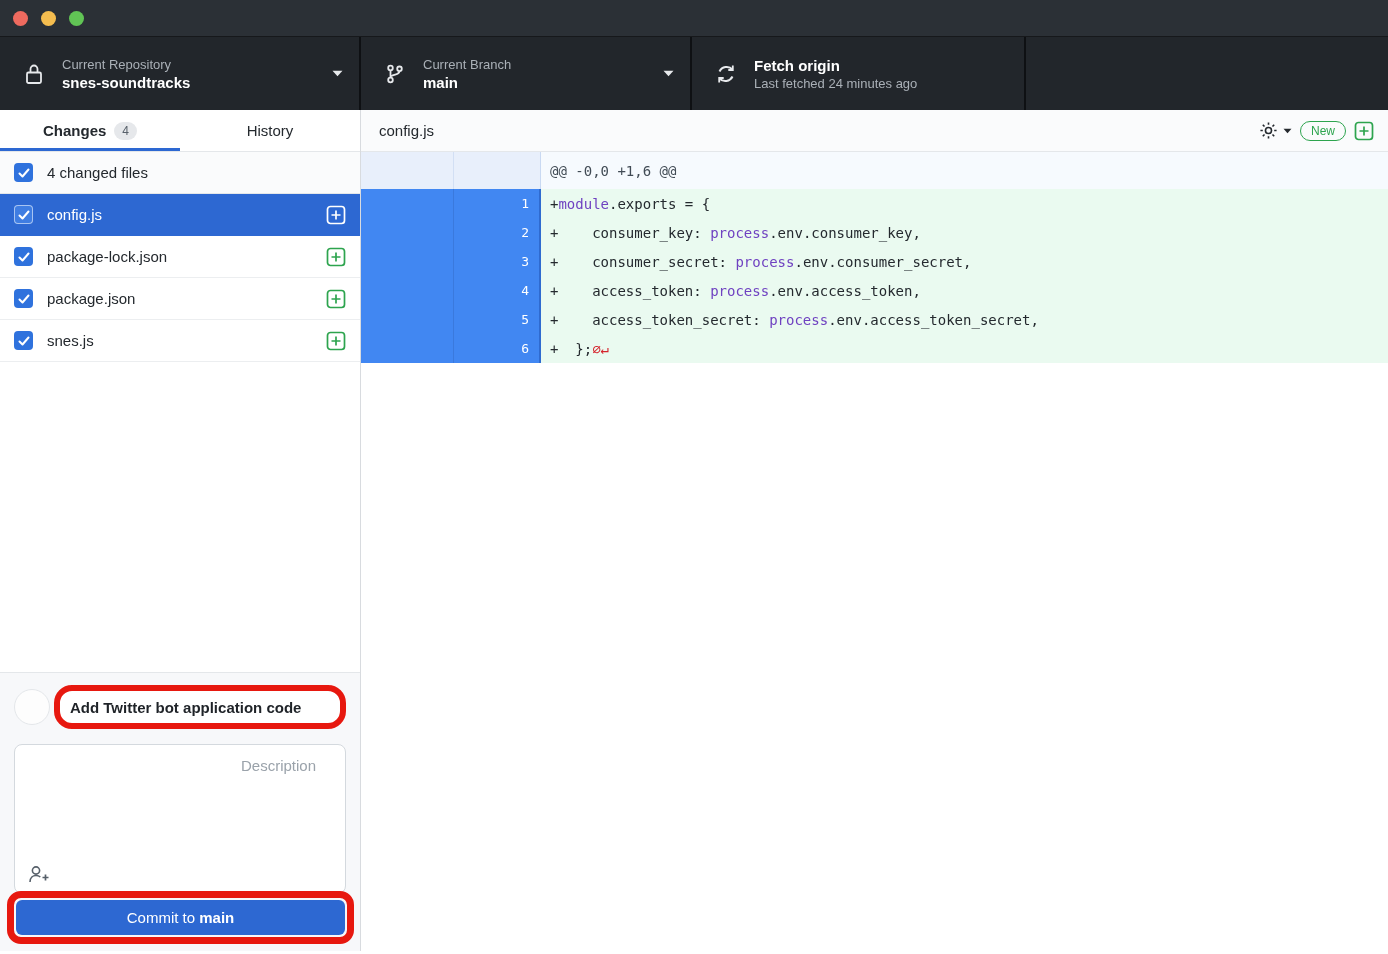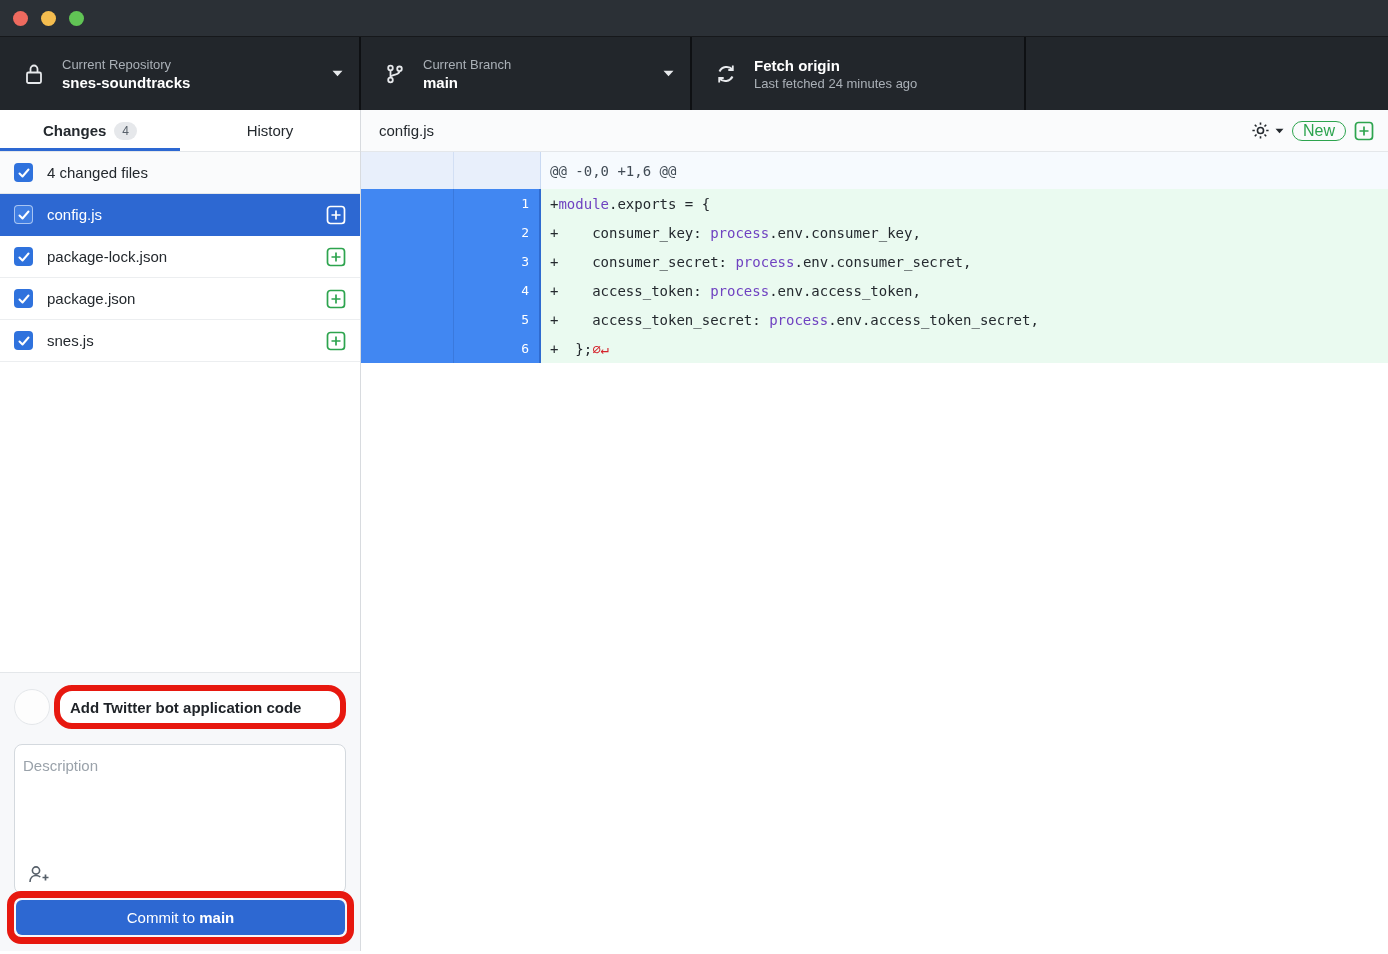--- a/index.html
+++ b/index.html
@@ -53,33 +53,33 @@
   .file-row.selected .status-icon { color:#fff; }
   .list-spacer { flex:1; background:#fff; }
 
   
   .commit-panel { flex:0 0 auto; background:#f7f8fa; border-top:1px solid #e4e7ea; padding:12px 14px 14px; position:relative; height:279px; }
   .summary-row { display:flex; align-items:center;font-weight:bold; }
   .avatar { width:36px; height:36px; border-radius:50%; background:#fdfdfd; border:1px solid #e4e7ea; flex:0 0 auto; }
   .summary-wrap { flex:1; margin-left:4px; position:relative; }
   .summary-field { border:6px solid #e7180f; border-radius:18px; background:#fff; height:44px; display:flex; align-items:center; padding:0 10px; }
   .summary-text { font-size:15px; color:#1f2328; white-space:nowrap; }
-  .desc-box { margin-top:15px; height:150px; background:#fff; border:1px solid #d4d9de; border-radius:8px; padding:12px 8px; position:relative; }
+  .desc-box { margin-top:15px; height:150px; background:#fff; border:1px solid #d4d9de; border-radius:8px; padding:12px 29px; position:relative;text-align:right; }
   .desc-placeholder { font-size:15px; color:#9aa2aa; }
   .coauthor-icon { position:absolute; left:13px; bottom:10px; color:#57606a; }
   .commit-btn-wrap { position:absolute; left:7px; right:6px; bottom:7px; border:7px solid #e7180f; border-radius:14px; padding:2px; background:transparent; }
   .commit-btn { width:100%; height:35px; background:#2d68d2; border:none; border-radius:6px; color:#fff; font-size:15px; font-family:"Liberation Sans", sans-serif; cursor:pointer; }
   .commit-btn b { font-weight:bold; }
 
   
   .diff-header { height:42px; flex:0 0 auto; background:#fafbfc; border-bottom:1px solid #e4e7ea; display:flex; align-items:center; padding:0 14px 0 18px; }
   .diff-file { font-size:15px; color:#24292e; flex:1; }
   .dh-icons { display:flex; align-items:center; gap:8px; color:#24292e; }
   .gear-wrap { display:flex; align-items:center; gap:5px; }
-  .new-pill { border:1.5px solid #2da44e; color:#2da44e; font-size:16px; border-radius:12px; padding:2px 10px; line-height:14px; }
+  .new-pill { border:1.5px solid #2da44e; color:#2da44e; font-size:12px; border-radius:12px; padding:2px 10px; line-height:14px; }
   .plus-sq { color:#2da44e; display:flex; }
 
   .diff-body { flex:1; overflow:hidden; font-family:"DejaVu Sans Mono", monospace; }
   .hunk-row { display:flex; height:37px; align-items:stretch; background:#f6fafe; }
   .hunk-row .g1 { width:93px; background:#e8effb; border-right:1px solid #d2dff4; flex:0 0 auto; }
   .hunk-row .g2 { width:87px; background:#e8effb; border-right:1px solid #c9d9f2; flex:0 0 auto; }
   .hunk-text { display:flex; align-items:center; padding-left:9px; font-size:14px; color:#414b55; }
   .code-row { display:flex; height:29px; align-items:stretch; background:#eafaf0; }
   .code-row .g1 { width:93px; background:#4187f2; border-right:1px solid #3a79dd; flex:0 0 auto; }
   .code-row .g2 { width:87px; background:#4187f2; border-right:2px solid #2f6bd0; flex:0 0 auto; display:flex; align-items:center; justify-content:flex-end; padding-right:10px; color:#fff; font-size:13px; }

